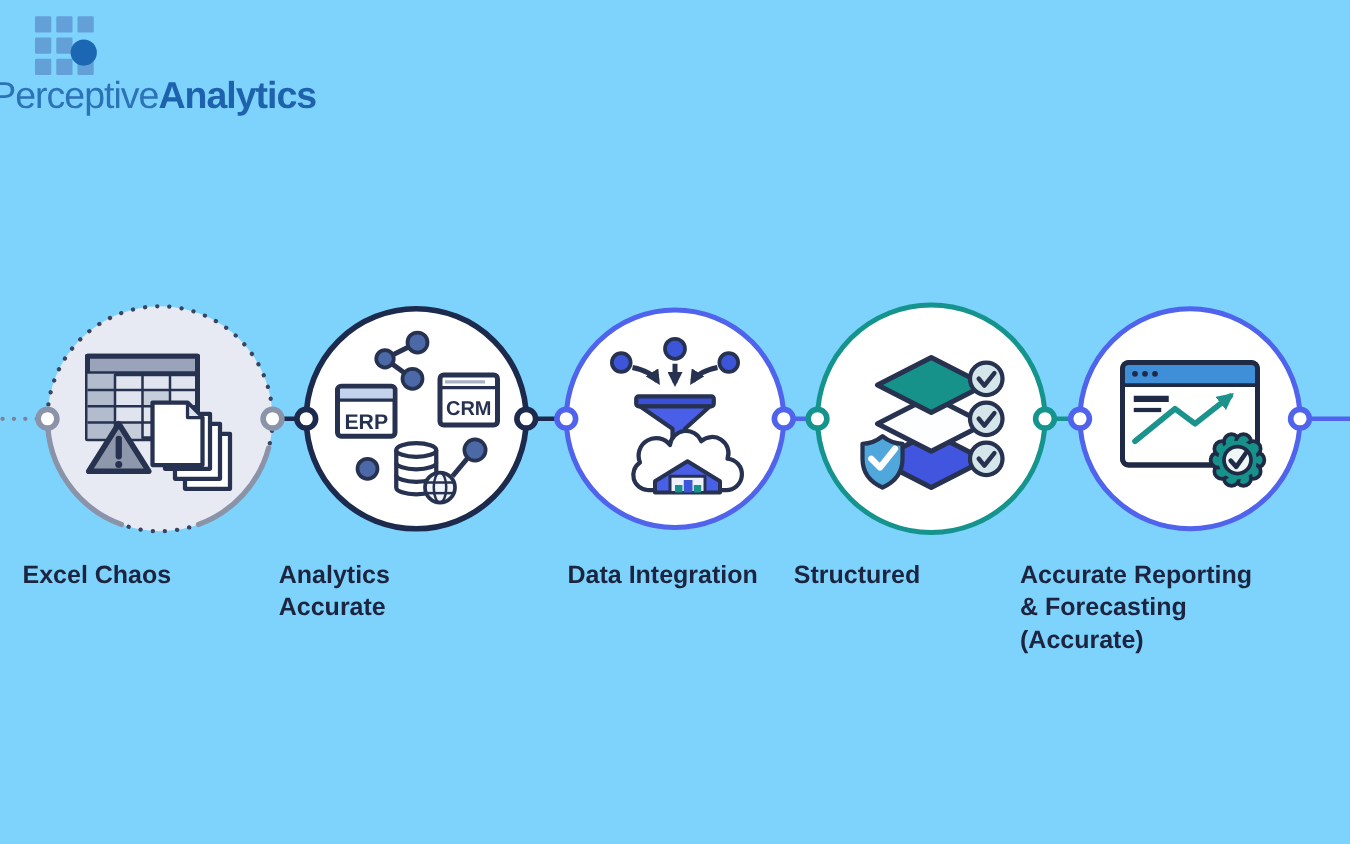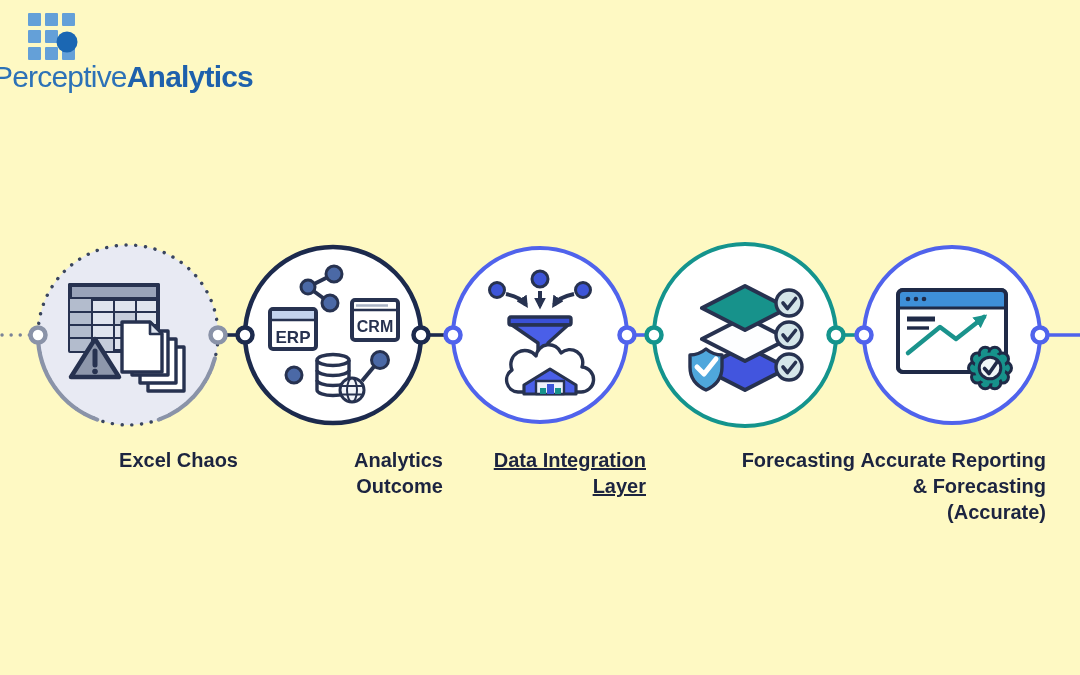--- a/index.html
+++ b/index.html
@@ -1,26 +1,26 @@
 <!DOCTYPE html>
 <html><head>
 <meta charset="utf-8">
 <style>
   html,body{margin:0;padding:0;}
   body{font-family:"Liberation Sans",sans-serif;background:#ffffff;}
-  #canvas{position:relative;width:1080px;height:675px;background:#fef9c3;overflow:hidden;}
+  #canvas{position:relative;width:1080px;height:675px;background:#7dd3fc;overflow:hidden;}
 
   
   #logo{position:absolute;left:0;top:0;width:300px;height:110px;}
   #logo-text{position:absolute;left:-7px;top:60px;white-space:nowrap;letter-spacing:-0.8px;font-size:30px;line-height:34px;}
   #logo-text .reg{color:#2C72B7;font-weight:400;}
   #logo-text .bold{color:#1E61AC;font-weight:700;}
 
   
-  .stage-label{position:absolute;top:447px;text-align:right;font-size:20px;line-height:26px;font-weight:700;color:#1C2440;}
+  .stage-label{position:absolute;top:447px;text-align:left;font-size:20px;line-height:26px;font-weight:700;color:#1C2440;}
   .stage-label span{display:block;}
 
   svg{display:block;}
 </style>
 </head>
 <body>
 
 <div id="canvas">
 
   <div id="logo">
@@ -227,28 +227,27 @@
         <path d="M984.5,368.5 L989,373.5 L997,362" fill="none" stroke="#1F2A47" stroke-width="3.6" stroke-linecap="round" stroke-linejoin="round"></path>
       </g>
     </g>
   </svg>
 
   <div class="stage-label" style="left:18px;width:220px;">
     <span>Excel Chaos</span>
   </div>
   <div class="stage-label" style="left:223px;width:220px;">
     <span>Analytics</span>
-    <span>Outcome</span>
-  </div>
-  <div class="stage-label" style="left:426px;width:220px;text-decoration:underline;">
+    <span>Accurate</span>
+  </div>
+  <div class="stage-label" style="left:454px;width:220px;">
     <span>Data Integration</span>
-    <span>Layer</span>
   </div>
   <div class="stage-label" style="left:635px;width:220px;">
-    <span>Forecasting</span>
+    <span>Structured</span>
   </div>
   <div class="stage-label" style="left:816px;width:230px;">
     <span>Accurate Reporting</span>
     <span>&amp; Forecasting</span>
     <span>(Accurate)</span>
   </div>
 
 </div>
 
 </body></html>

